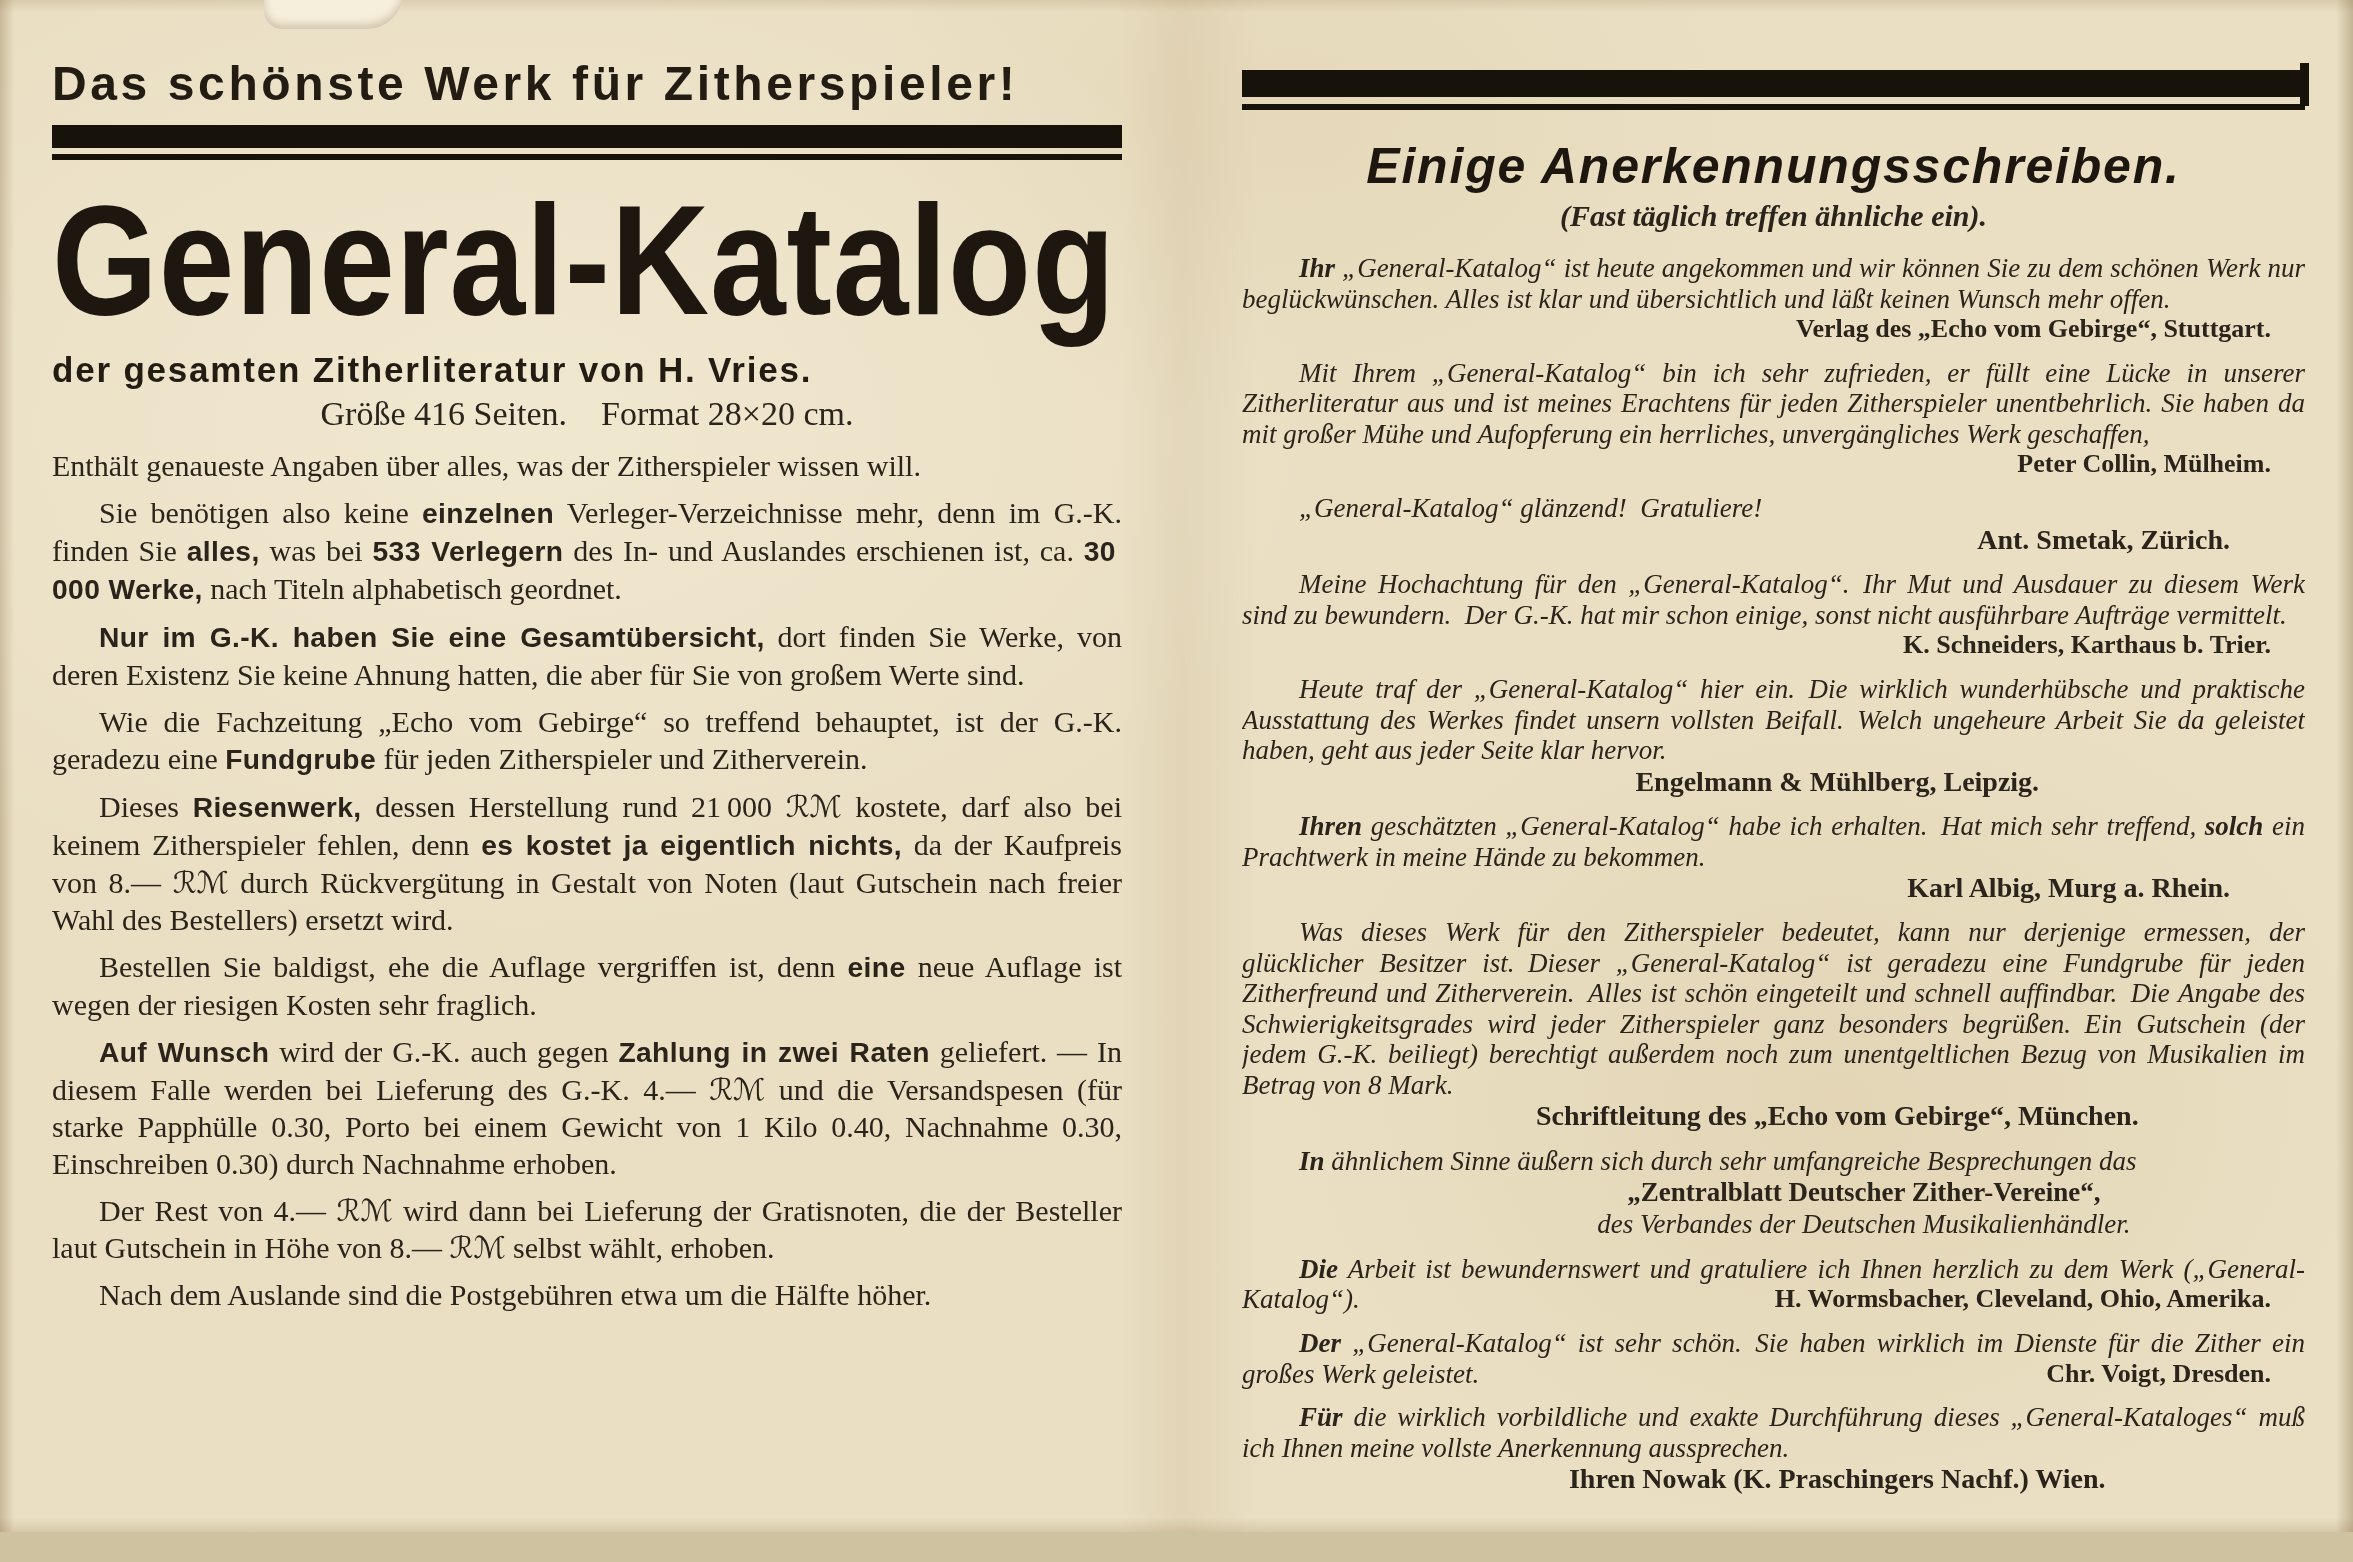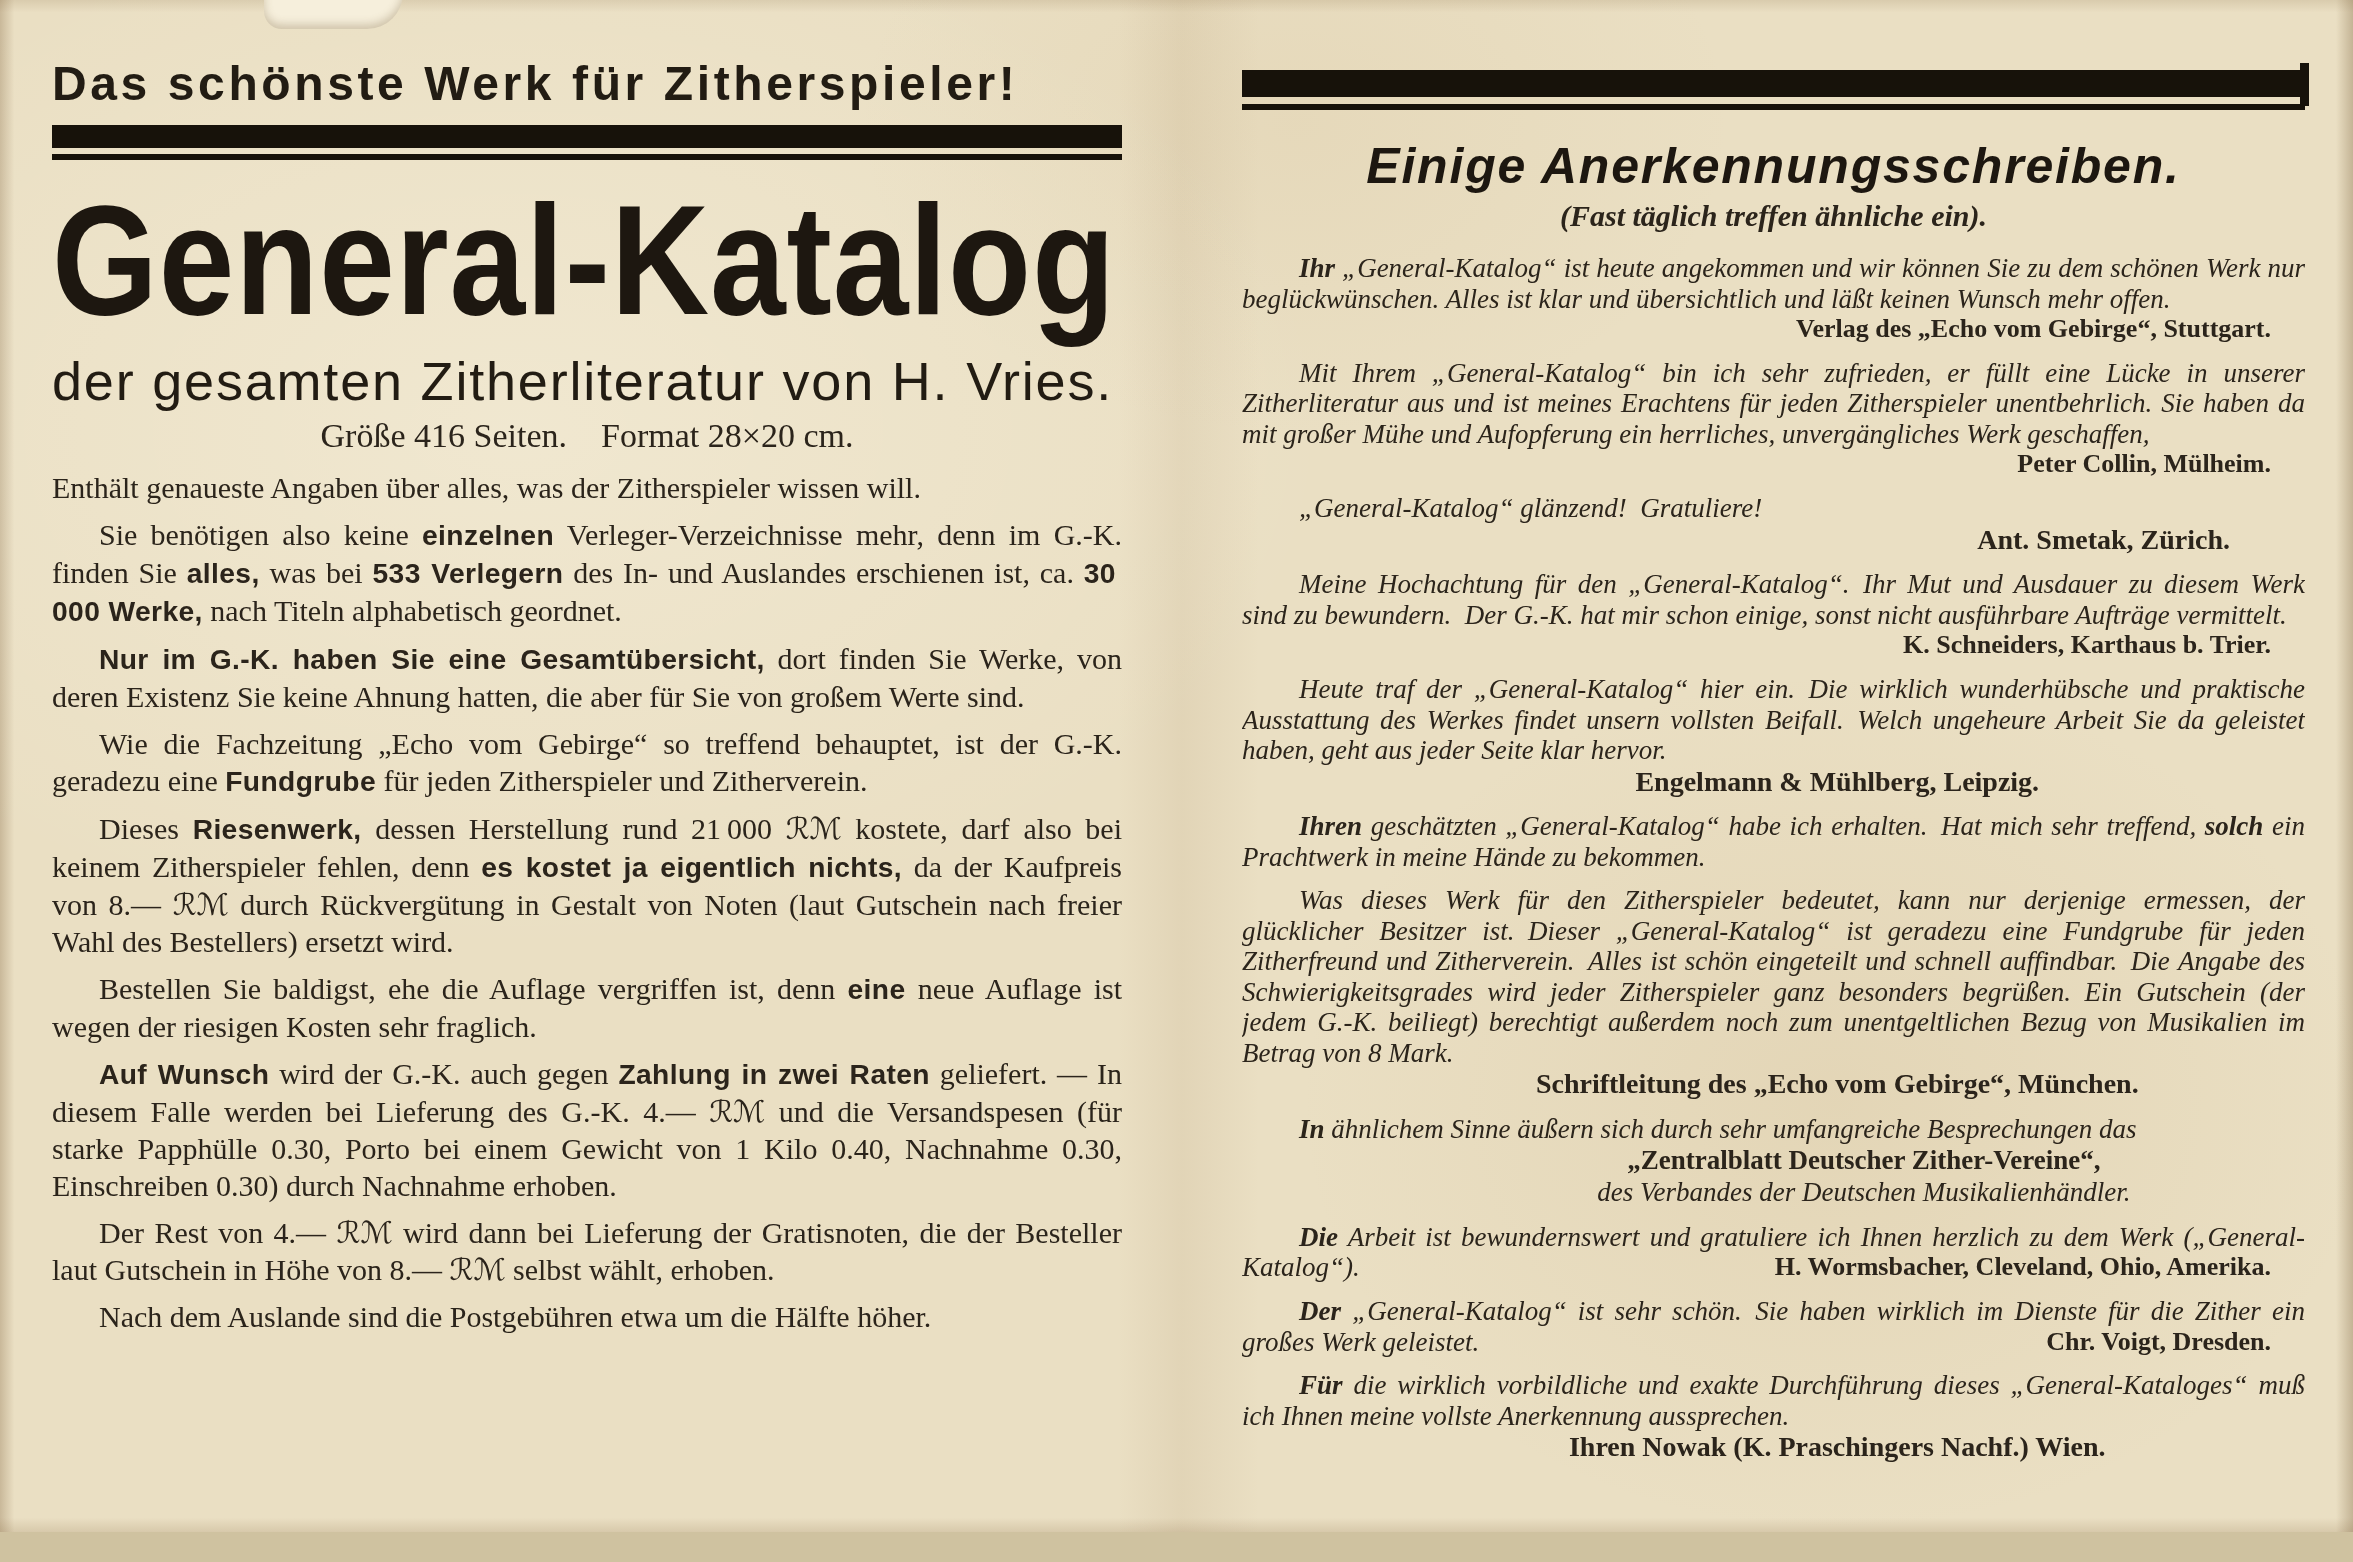--- a/index.html
+++ b/index.html
@@ -40,21 +40,21 @@
     margin:23px 0 16px 0;
     font-family:"Liberation Sans", sans-serif;
     font-weight:700;font-size:136px;line-height:1;
     letter-spacing:0.9px;color:#1d1710;
     transform:scaleY(1.14);transform-origin:left top;
     white-space:nowrap;
   }
   .subtitle{
     margin:30.5px 0 5.4px 0;
     font-family:"Liberation Sans", sans-serif;
-    font-weight:400;font-size:54px;letter-spacing:1.8px;
+    font-weight:700;font-size:35px;letter-spacing:1.8px;
     color:#221c13;white-space:nowrap;
   }
   .format-line{font-size:34px;text-align:center;margin:5.4px 0 14.3px 0;}
   .left-body{font-size:30px;line-height:37px;text-align:justify;}
   .left-body p.lp{margin:0 0 10px 0;}
   .left-body p.lp.ind{text-indent:47px;}
   .left-body .b{
     font-family:"Liberation Sans", sans-serif;
     font-weight:700;font-size:.94em;letter-spacing:0.4px;
   }
@@ -138,20 +138,21 @@
         </div>
         <div class="testimonial">
           <p class="tp"><span>Meine Hochachtung für den „General-Katalog“. Ihr Mut und Ausdauer zu diesem Werk sind zu bewundern. Der G.-K. hat mir schon einige, sonst nicht ausführbare Aufträge vermittelt.</span><span class="sig-f">K. Schneiders, Karthaus b. Trier.</span></p>
         </div>
         <div class="testimonial">
           <p class="tp"><span>Heute traf der „General-Katalog“ hier ein. Die wirklich wunderhübsche und praktische Ausstattung des Werkes findet unsern vollsten Beifall. Welch ungeheure Arbeit Sie da geleistet haben, geht aus jeder Seite klar hervor.</span></p>
           <div class="sig center">Engelmann &amp; Mühlberg, Leipzig.</div>
         </div>
         <div class="testimonial">
           <p class="tp"><span class="b">Ihren</span><span> geschätzten „General-Katalog“ habe ich erhalten. Hat mich sehr treffend, </span><span class="b">solch</span><span> ein Prachtwerk in meine Hände zu bekommen.</span></p>
+          <div class="sig right">Karl Albig, Murg a. Rhein.</div>
         </div>
         <div class="testimonial">
           <p class="tp"><span>Was dieses Werk für den Zitherspieler bedeutet, kann nur derjenige ermessen, der glücklicher Besitzer ist. Dieser „General-Katalog“ ist geradezu eine Fundgrube für jeden Zitherfreund und Zitherverein. Alles ist schön eingeteilt und schnell auffindbar. Die Angabe des Schwierigkeitsgrades wird jeder Zitherspieler ganz besonders begrüßen. Ein Gutschein (der jedem G.-K. beiliegt) berechtigt außerdem noch zum unentgeltlichen Bezug von Musikalien im Betrag von 8 Mark.</span></p>
           <div class="sig center">Schriftleitung des „Echo vom Gebirge“, München.</div>
         </div>
         <div class="testimonial">
           <p class="tp"><span class="b">In</span><span> ähnlichem Sinne äußern sich durch sehr umfangreiche Besprechungen das</span></p>
           <div class="press-line"><span class="u">„Zentralblatt Deutscher Zither-Vereine“,</span></div>
           <div class="press-line"><span>des Verbandes der Deutschen Musikalienhändler.</span></div>
         </div>

